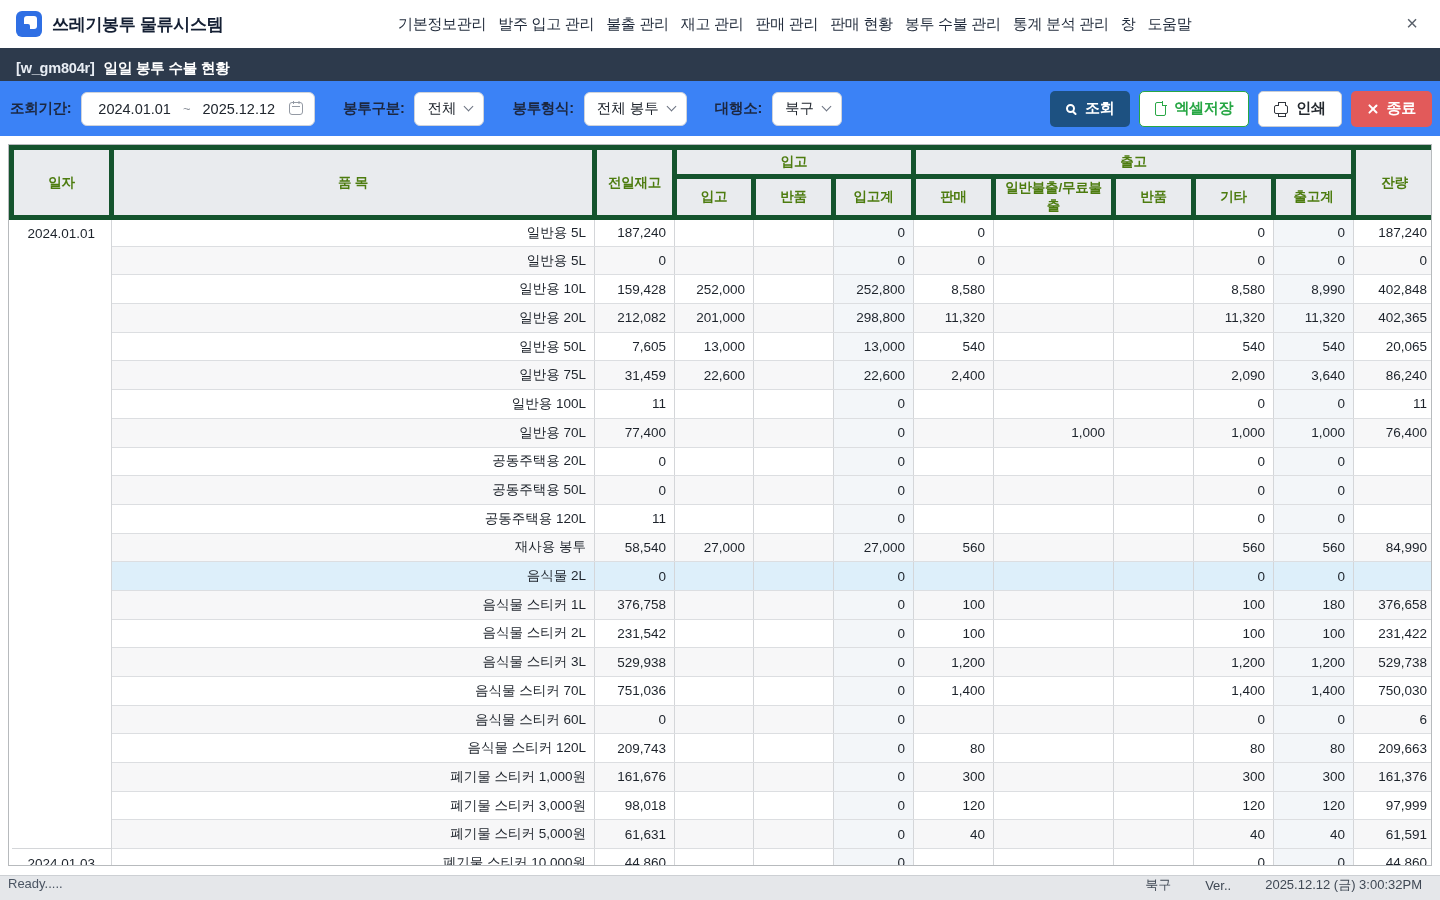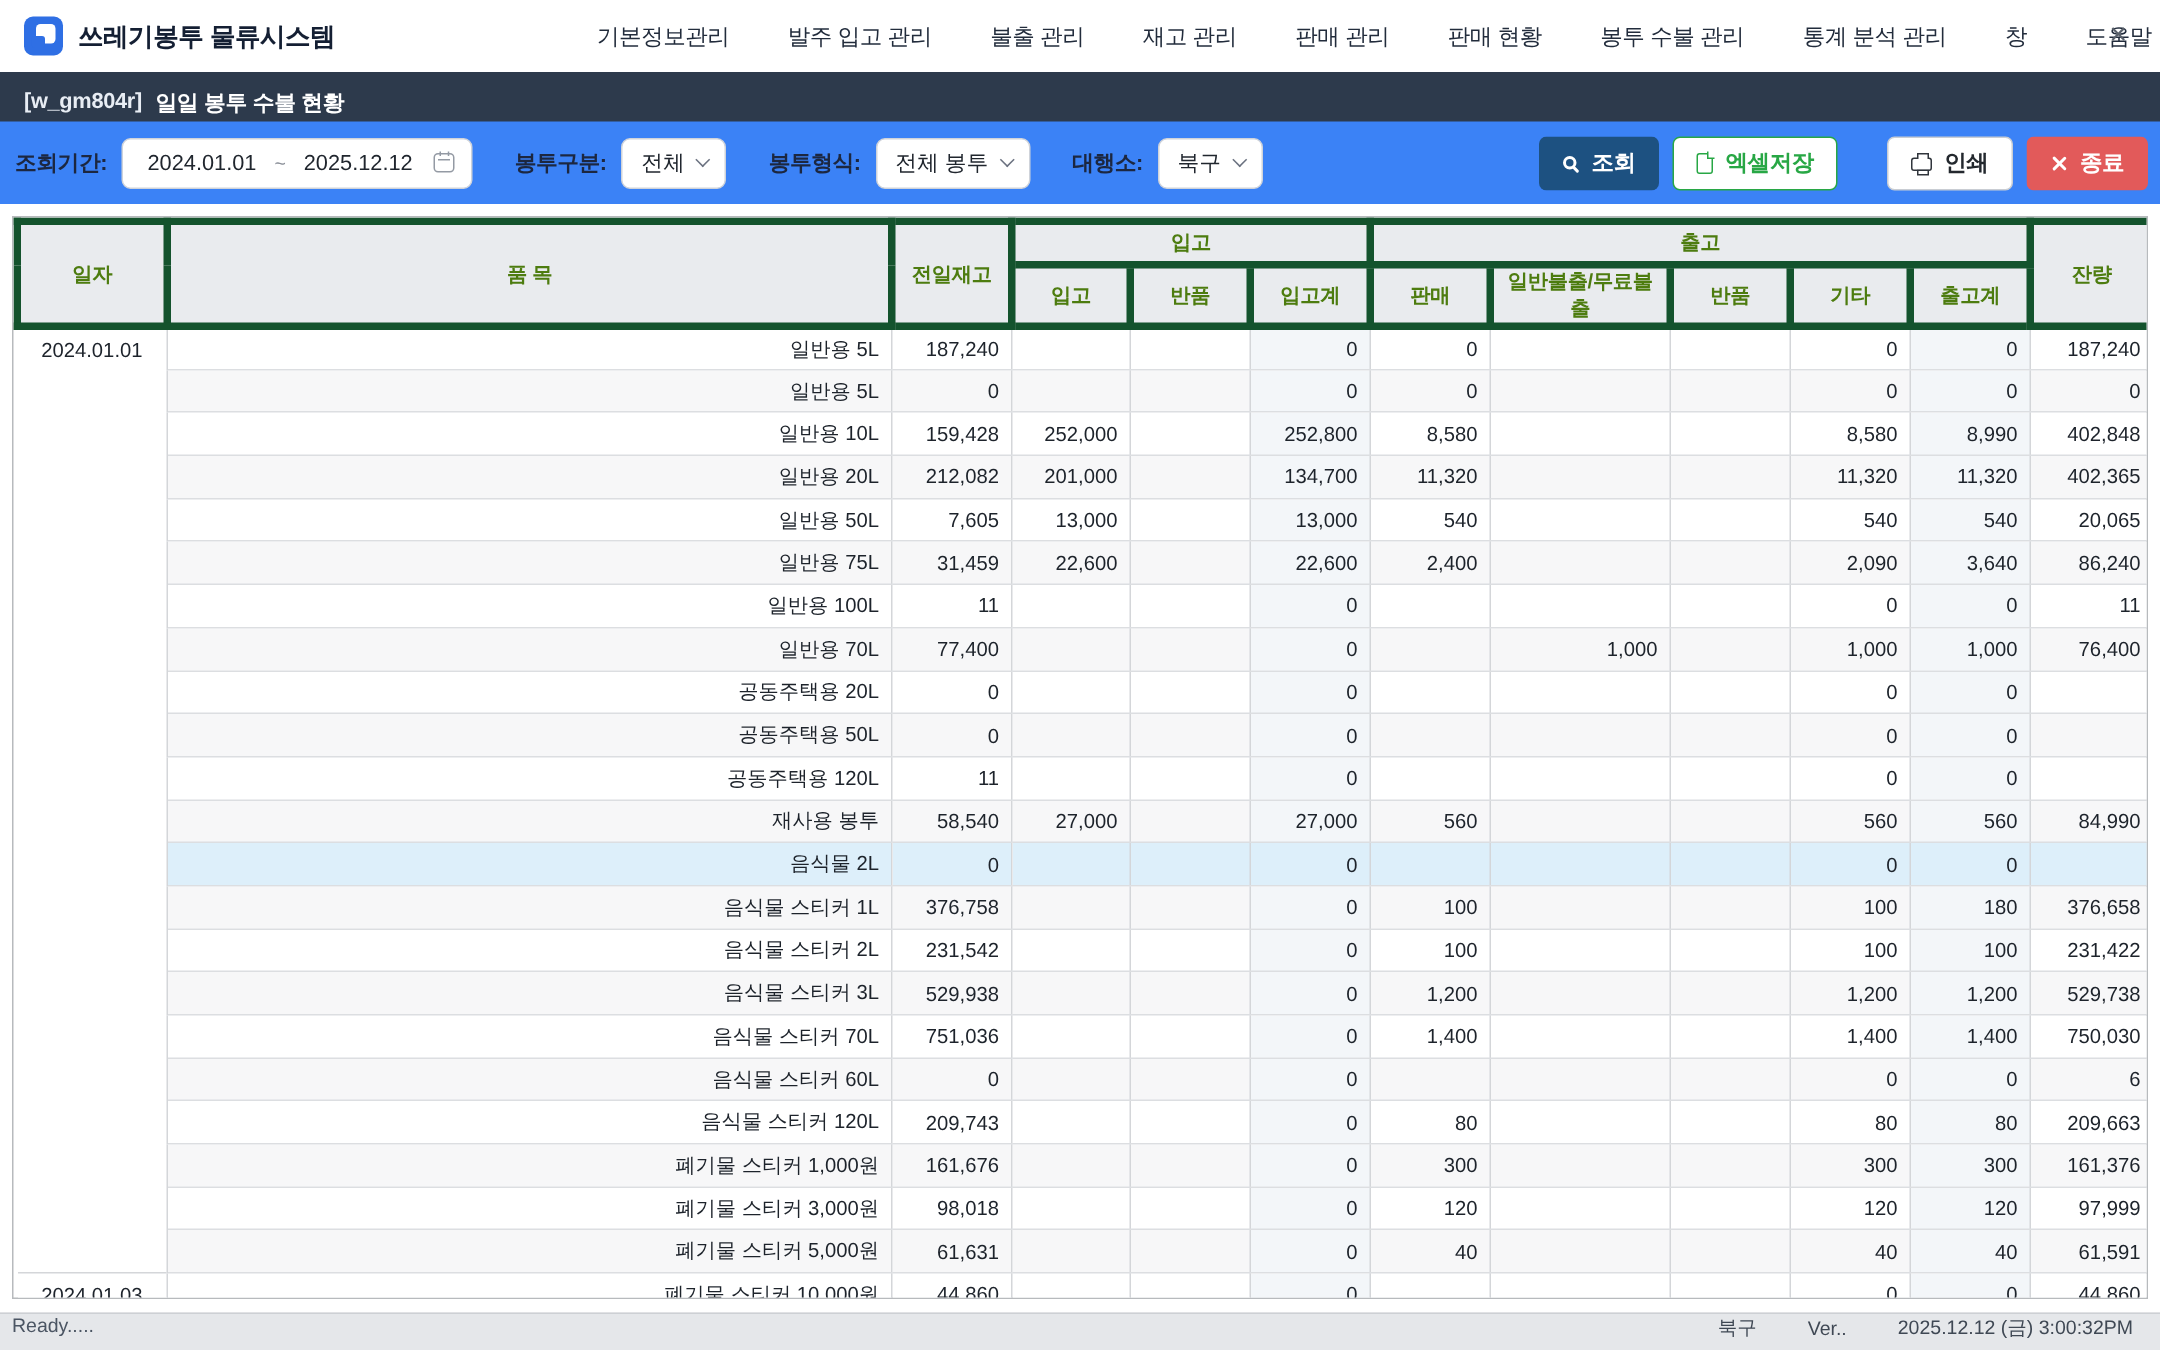--- a/index.html
+++ b/index.html
@@ -11,21 +11,21 @@
   }
   .app { position:relative; width:1440px; height:900px; background:#fff; overflow:hidden; }
 
   
   .topbar { position:absolute; left:0; top:0; width:100%; height:48px; background:#fff; display:flex; align-items:center; padding:0 16px; }
   .brand { display:flex; align-items:center; gap:10px; }
   .logo { width:26px; height:26px; background:#2f6fe4; border-radius:6px; position:relative; flex:0 0 auto; }
   .logo::after { content:""; position:absolute; left:8px; top:5px; width:13px; height:13px; background:#fff; border-radius:3px; }
   .logo::before { content:""; position:absolute; left:5px; top:13px; width:9px; height:8px; background:#2f6fe4; border-radius:2px; z-index:1; }
   .app-title { font-size:17px; font-weight:700; color:#141f33; letter-spacing:-0.3px; }
-  .menu { position:absolute; left:398px; top:0; height:48px; display:flex; align-items:center; gap:39px; }
+  .menu { position:absolute; left:398px; top:0; height:48px; display:flex; align-items:center; gap:12px; }
   .menu-item { font-size:15px; font-weight:500; color:#222c3c; cursor:pointer; white-space:nowrap; letter-spacing:-0.3px; }
   .win-close { position:absolute; right:22px; top:13px; font-size:20px; color:#5a616b; line-height:20px; cursor:pointer; }
 
   
   .titlebar { position:absolute; left:0; top:48px; width:100%; height:40px; background:#2d3a4c; color:#fff; display:flex; align-items:center; gap:9px; padding:0 16px; font-size:14.5px; font-weight:600; letter-spacing:-0.2px; }
   .titlebar .code { color:#e8edf4; font-weight:600; }
 
   
   .filterbar { position:absolute; left:0; top:81px; width:100%; height:55px; background:#3b82f6; display:flex; align-items:center; padding:0 8px 0 10px; gap:10px; }
   .f-label { font-size:14.5px; font-weight:700; color:#1c2740; letter-spacing:-0.3px; white-space:nowrap; }
@@ -35,21 +35,21 @@
   .ic-cal::before { content:""; position:absolute; left:2px; right:2px; top:2.5px; height:1.5px; background:#949aa4; }
   .ic-cal::after { content:""; position:absolute; width:1.5px; height:3px; background:#949aa4; top:-2.5px; left:2.5px; box-shadow:5.5px 0 0 #949aa4; }
   .select { display:flex; align-items:center; gap:9px; border:1px solid #cfd3da; border-radius:6px; height:34px; padding:0 11px 0 12px; font-size:14.5px; color:#20262e; background:#fff; cursor:pointer; white-space:nowrap; }
   .chev { width:7px; height:7px; border-right:1.8px solid #6b7280; border-bottom:1.8px solid #6b7280; transform:rotate(45deg); margin-top:-4px; flex:0 0 auto; }
   .f-gap { width:8px; }
 
   .actions { margin-left:auto; display:flex; gap:9px; }
   .btn { height:36px; border-radius:5px; display:flex; align-items:center; gap:8px; padding:0 15px; font-size:15px; font-weight:600; border:1px solid transparent; background:#fff; cursor:pointer; letter-spacing:-0.3px; font-family:inherit; }
   .btn-search { background:#1d5181; color:#fff; }
   .btn-excel  { border-color:#28a745; color:#28a745; }
-  .btn-print  { border-color:#c9cdd3; color:#23282e;margin-left:24px; }
+  .btn-print  { border-color:#c9cdd3; color:#23282e; }
   .btn-close  { background:#e25a5a; color:#fff; }
   .ic-search { width:9px; height:9px; border:2px solid #fff; border-radius:50%; position:relative; margin-right:2px; }
   .ic-search::after { content:""; position:absolute; width:5px; height:2px; background:#fff; transform:rotate(45deg); right:-4px; bottom:-3px; border-radius:1px; }
   .ic-doc { width:11px; height:14px; border:1.5px solid #28a745; border-radius:2px; position:relative; }
   .ic-doc::after { content:""; position:absolute; right:-1.5px; top:-1.5px; width:4px; height:4px; background:#fff; border-left:1.5px solid #28a745; border-bottom:1.5px solid #28a745; }
   .ic-print { width:14px; height:9px; border:1.5px solid #30353c; border-radius:2px; position:relative; margin-top:2px; }
   .ic-print::before { content:""; position:absolute; left:2.5px; top:-4.5px; width:6px; height:3px; border:1.5px solid #30353c; border-bottom:none; background:#fff; }
   .ic-print::after { content:""; position:absolute; left:2.5px; bottom:-4px; width:6px; height:2.5px; background:#fff; border:1.5px solid #30353c; }
   .ic-x { position:relative; width:12px; height:12px; }
   .ic-x::before, .ic-x::after { content:""; position:absolute; left:5px; top:0; width:1.8px; height:12px; background:#fff; border-radius:1px; }
@@ -228,21 +228,21 @@
             <td class="num">8,580</td>
             <td class="num tint">8,990</td>
             <td class="num">402,848</td>
           </tr>
           <tr>
             <td class="date"></td>
             <td class="item">일반용 20L</td>
             <td class="num">212,082</td>
             <td class="num">201,000</td>
             <td class="num"></td>
-            <td class="num tint">134,700</td>
+            <td class="num tint">298,800</td>
             <td class="num">11,320</td>
             <td class="num"></td>
             <td class="num"></td>
             <td class="num">11,320</td>
             <td class="num tint">11,320</td>
             <td class="num">402,365</td>
           </tr>
           <tr>
             <td class="date"></td>
             <td class="item">일반용 50L</td>

